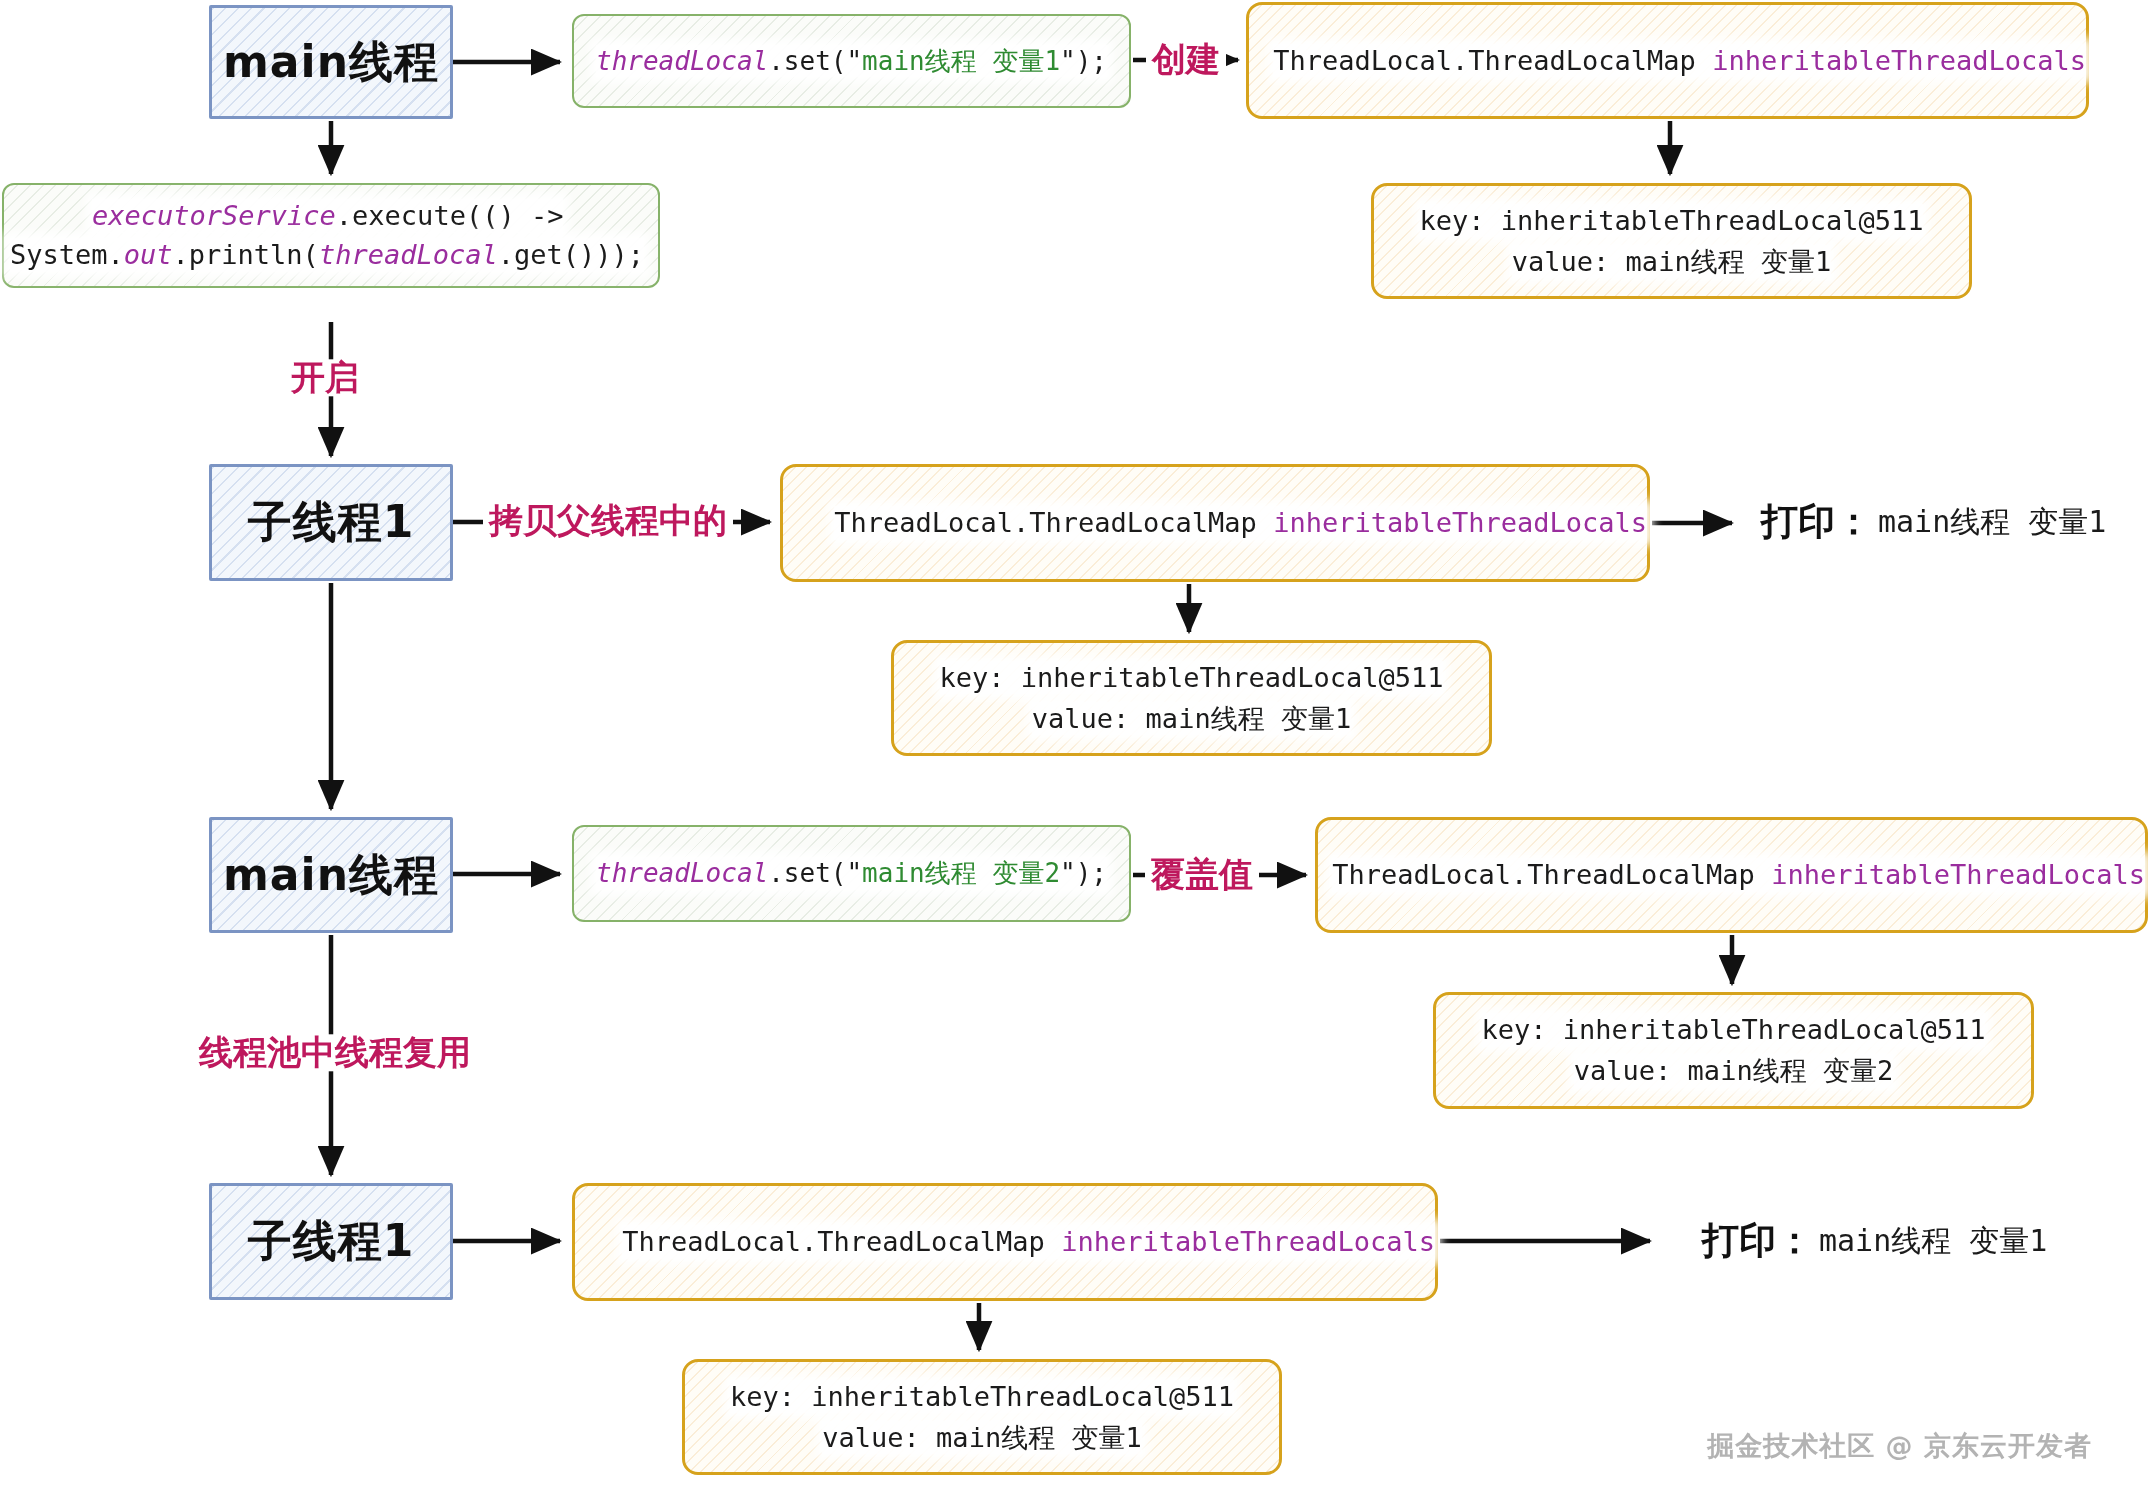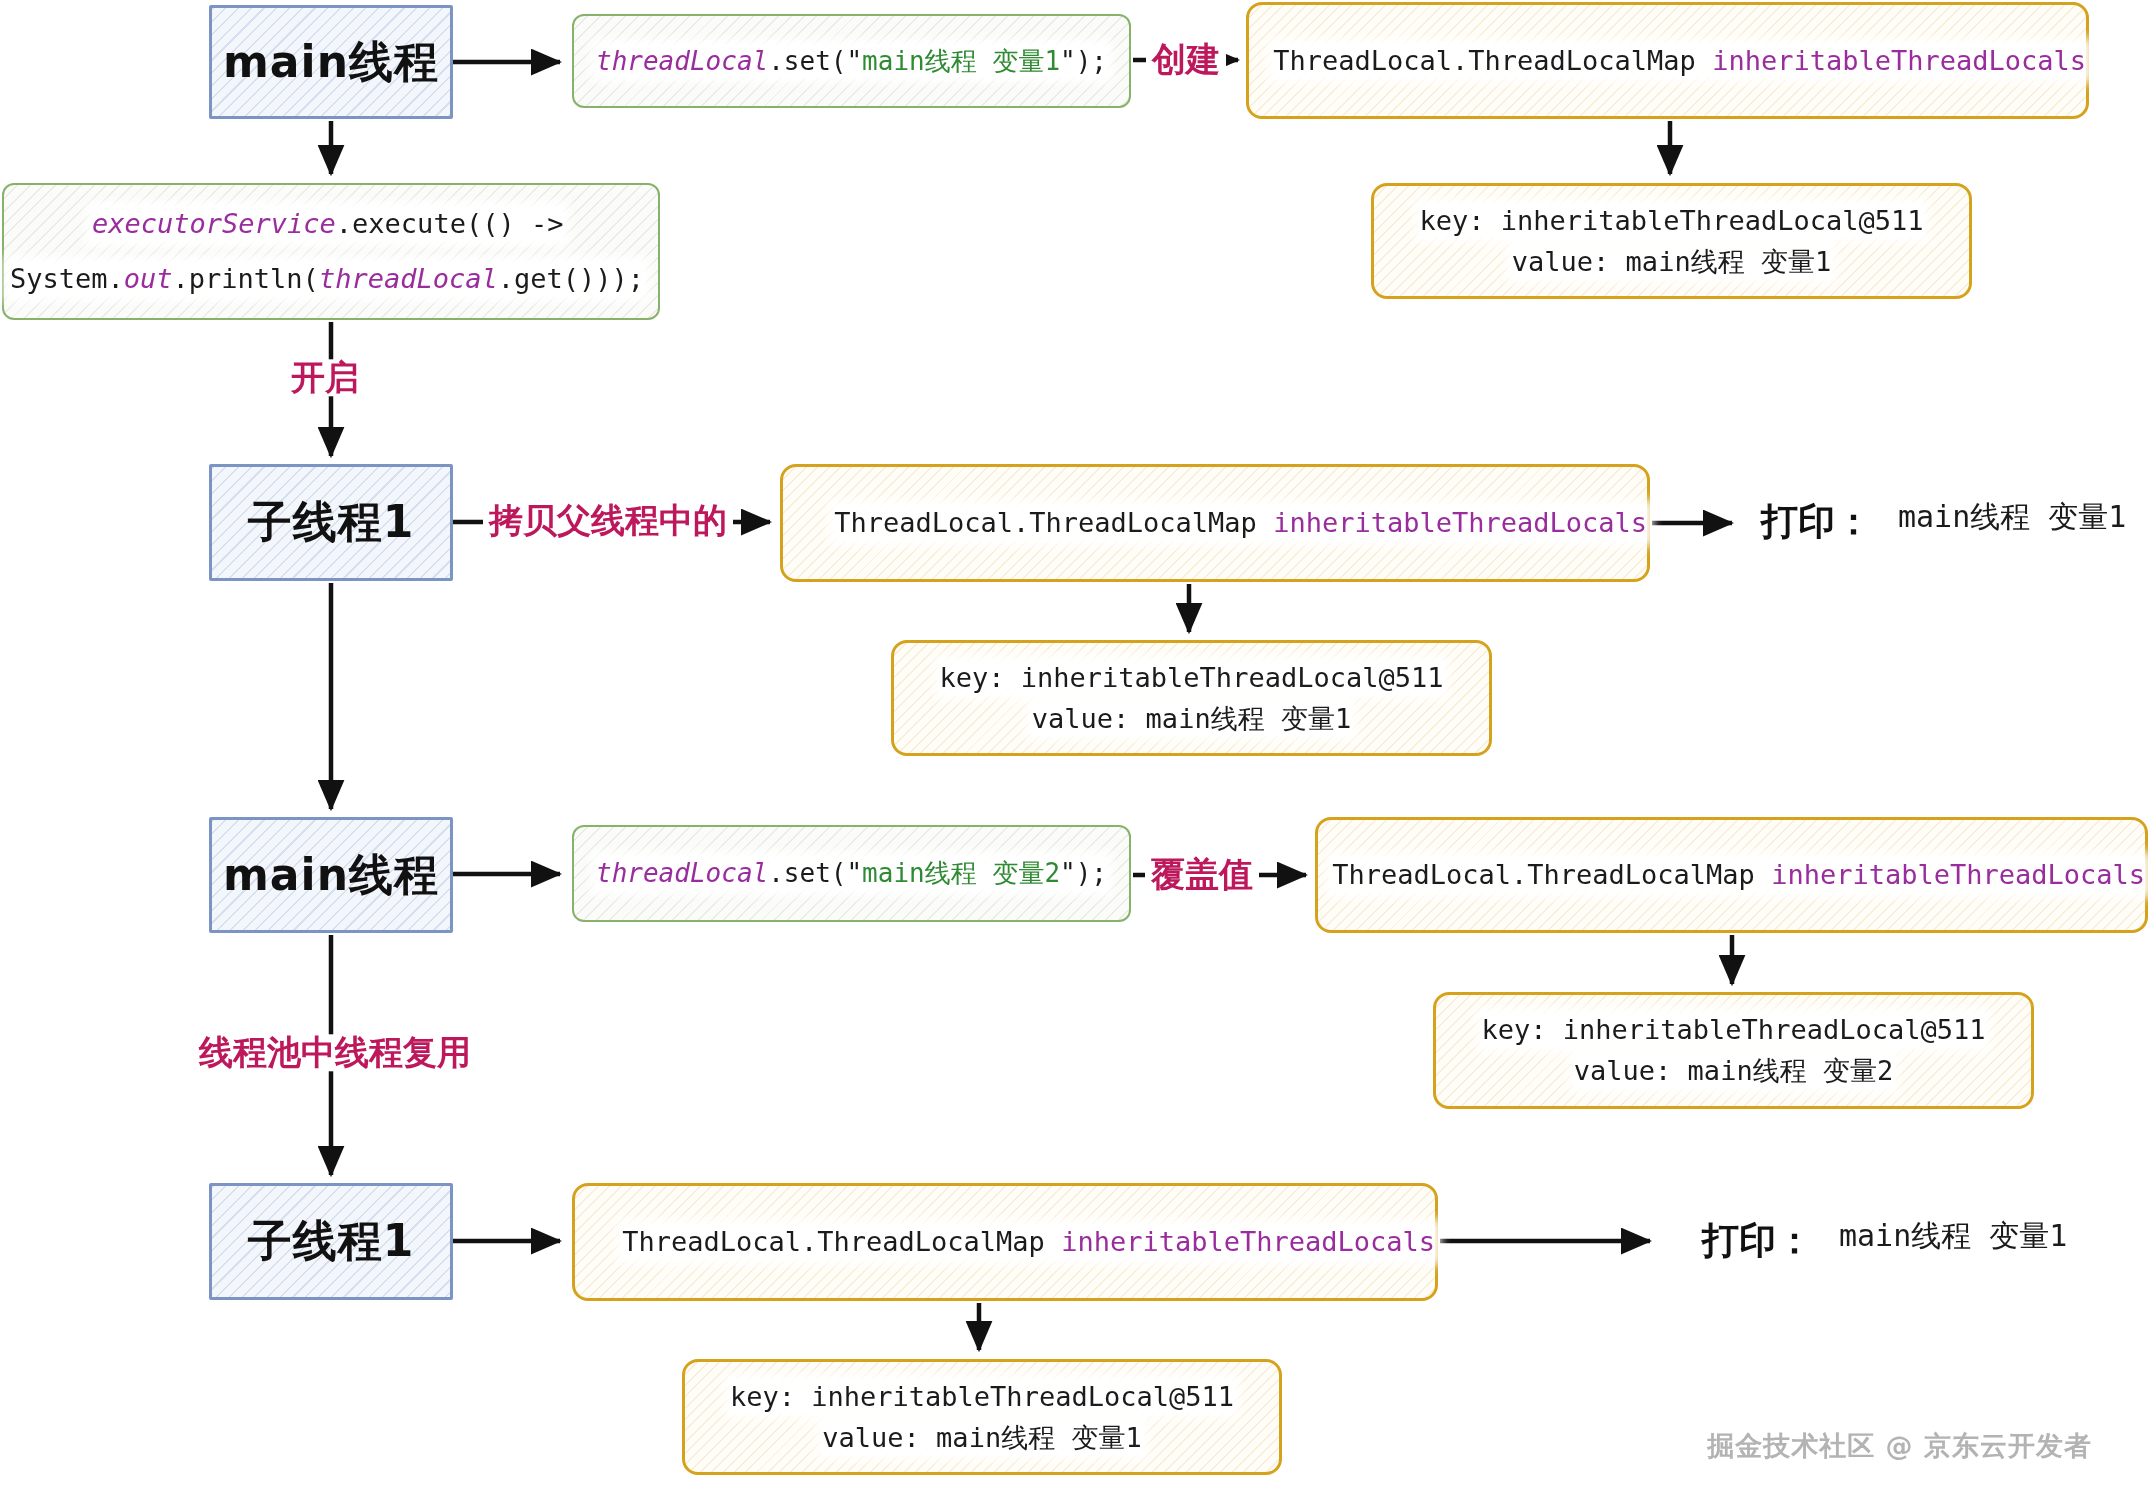--- a/index.html
+++ b/index.html
@@ -40,21 +40,21 @@
   .purple{color:#9a2d9e;}
   .it{font-style:italic;}
   .grn{color:#2f8b32;}
   .kv{flex-direction:column;justify-content:space-around;padding:14px 16px;}
   .edge-label{
     position:absolute;transform:translate(-50%,-50%);
     font-weight:bold;font-size:34px;color:#be185d;white-space:nowrap;
     background:#ffffff;padding:0 6px;line-height:1.1;
   }
   .print-row{
-    position:absolute;display:flex;align-items:flex-start;gap:26px;white-space:nowrap;
+    position:absolute;display:flex;align-items:center;gap:6px;white-space:nowrap;
     transform:translate(0,-50%);
   }
   .print-title{font-weight:bold;font-size:37px;color:#111;}
   .print-value{font-size:30px;color:#1b1b1b;}
   .exec-box{flex-direction:column;align-items:flex-start;justify-content:space-around;padding:12px 0;}
   .watermark{
     position:absolute;right:60px;bottom:28px;font-size:27px;color:#b3b3b3;
     font-weight:bold;letter-spacing:1px;
   }
 </style>
@@ -101,21 +101,21 @@
 
   <div class="box orange" style="left:1246px;top:2px;width:843px;height:117px">
     <span class="codeband mono code27"><span>ThreadLocal.ThreadLocalMap</span><span> </span><span class="purple">inheritableThreadLocals</span></span>
   </div>
 
   <div class="box orange kv" style="left:1371px;top:183px;width:601px;height:116px">
     <span class="codeband mono code27">key: inheritableThreadLocal@511</span>
     <span class="codeband mono code27">value: main线程 变量1</span>
   </div>
 
-  <div class="box green exec-box" style="left:2px;top:183px;width:658px;height:137px">
+  <div class="box green exec-box" style="left:2px;top:183px;width:658px;height:105px">
     <span class="codeband mono code27" style="margin-left:88px"><span class="purple it">executorService</span><span>.execute(() -&gt;</span></span>
     <span class="codeband mono code27" style="margin-left:6px"><span>System.</span><span class="purple it">out</span><span>.println(</span><span class="purple it">threadLocal</span><span>.get()));</span></span>
   </div>
 
   <div class="edge-label" style="left:325px;top:378px">开启</div>
 
   <div class="box blue" style="left:209px;top:464px;width:244px;height:117px">
     <span class="node-label">子线程1</span>
   </div>
 

